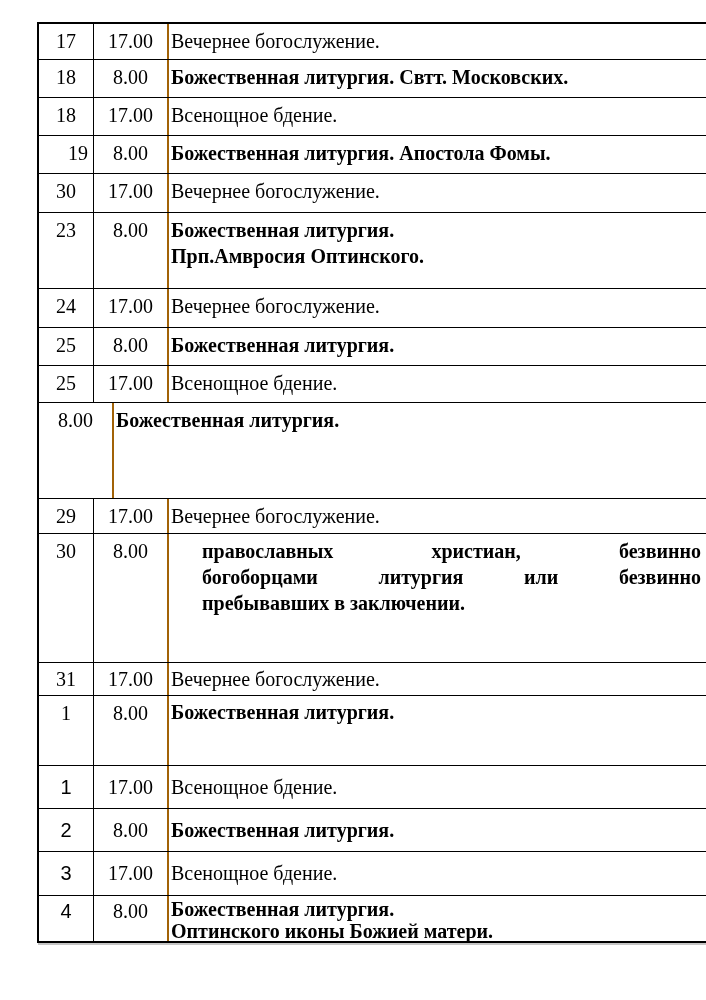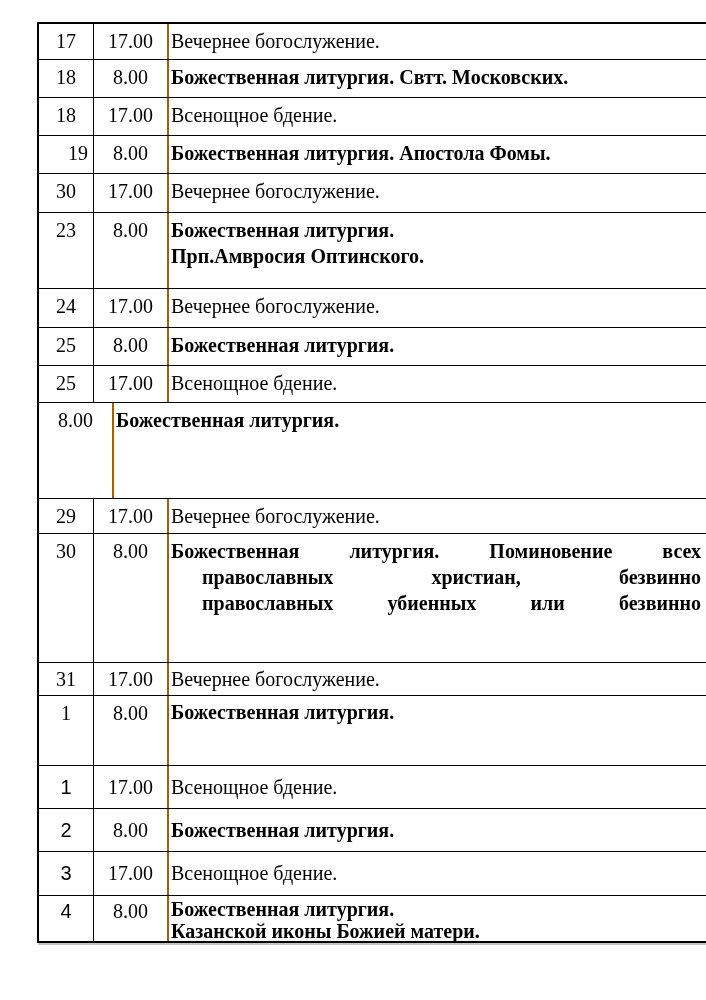--- a/index.html
+++ b/index.html
@@ -161,23 +161,23 @@
         <div class="cell date" style="padding-top: 4px;">29</div>
         <div class="cell time" style="padding-top: 4px;">17.00</div>
         <div class="cell desc" style="padding-top: 4px; line-height: 26px;">
           <div class="line st-serif">Вечернее богослужение.</div>
         </div>
       </div>
       <div class="row" style="height: 129px;">
         <div class="cell date" style="padding-top: 4px;">30</div>
         <div class="cell time" style="padding-top: 4px;">8.00</div>
         <div class="cell desc" style="padding-top: 4px; line-height: 26px;">
-          <div class="line st-serif-bold jline">Божественная литургия. Поминовение всех</div>
           <div class="line st-serif-bold jline iline">православных христиан, безвинно</div>
-          <div class="line st-serif-bold jline iline">православных убиенных или безвинно</div>
+          <div class="line st-serif-bold jline iline">богоборцами литургия или безвинно</div>
+          <div class="line st-serif-bold iline">пребывавших в заключении.</div>
         </div>
       </div>
       <div class="row" style="height: 33px;">
         <div class="cell date" style="padding-top: 3px;">31</div>
         <div class="cell time" style="padding-top: 3px;">17.00</div>
         <div class="cell desc" style="padding-top: 3px; line-height: 26px;">
           <div class="line st-serif">Вечернее богослужение.</div>
         </div>
       </div>
       <div class="row" style="height: 70px;">
@@ -206,17 +206,17 @@
         <div class="cell time" style="padding-top: 8px;">17.00</div>
         <div class="cell desc" style="padding-top: 8px; line-height: 26px;">
           <div class="line st-serif">Всенощное бдение.</div>
         </div>
       </div>
       <div class="row" style="height: 45px;">
         <div class="cell date date-sans" style="padding-top: 2px;">4</div>
         <div class="cell time" style="padding-top: 2px;">8.00</div>
         <div class="cell desc" style="padding-top: 2px; line-height: 22px;">
           <div class="line st-serif-bold">Божественная литургия.</div>
-          <div class="line st-serif-bold">Казанской иконы Божией матери.</div>
+          <div class="line st-serif-bold">Оптинского иконы Божией матери.</div>
         </div>
       </div>
     </div>
 </div>
 
 </body></html>

